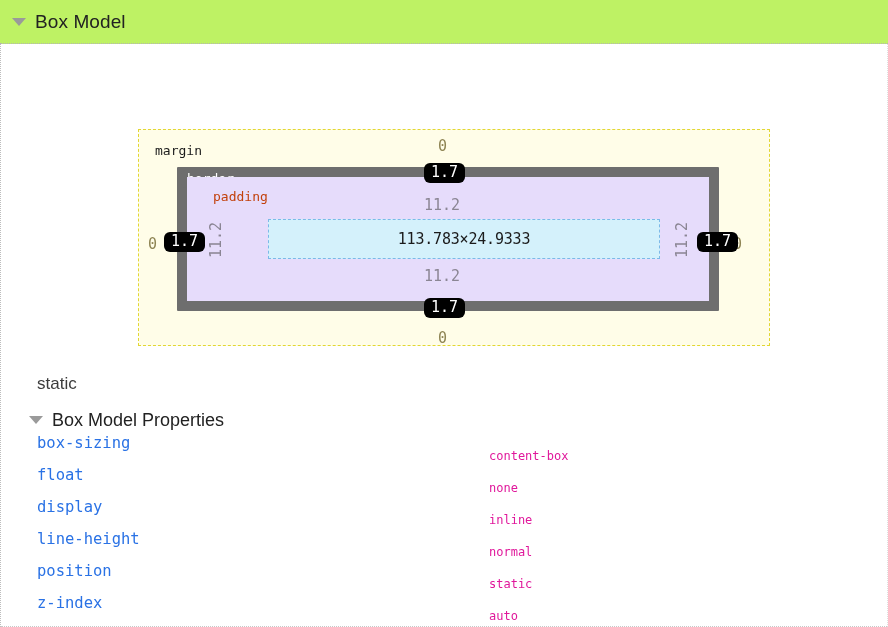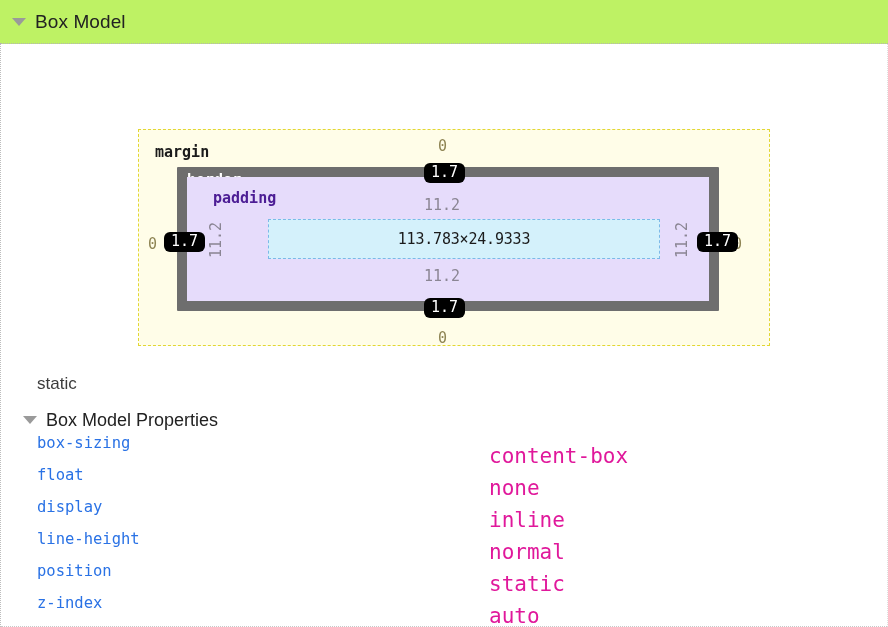--- a/index.html
+++ b/index.html
@@ -103,40 +103,39 @@
     font-family: "DejaVu Sans Mono", monospace;
     font-size: 15px;
     color: #1b1b1b;
     letter-spacing: -0.2px;
   }
 
   
   .region-label {
     position: absolute;
     font-family: "DejaVu Sans Mono", monospace;
-    font-size: 15px;
-    font-weight: bold;
+    font-size: 13px;
   }
   .label-margin {
     left: 16px;
     top: 13px;
     color: #1b1b1b;
   }
   .label-border {
     left: 4px;
     top: 3px;
     color: #ffffff;
     background: #6e6e6e;
     border-radius: 5px;
     padding: 1px 6px 2px 6px;
   }
   .label-padding {
     left: 26px;
     top: 12px;
-    color: #4c1d95;
+    color: #c2410c;
   }
 
   
   .val {
     position: absolute;
     font-family: "DejaVu Sans Mono", monospace;
     font-size: 15px;
     white-space: nowrap;
   }
   .val-margin {
@@ -186,26 +185,26 @@
     box-sizing: border-box;
   }
   .summary-size, .summary-position {
     font-size: 17px;
     color: #3c3c3c;
   }
 
   
   .props-header {
     position: absolute;
-    left: 10px; right: 0;
+    left: 0; right: 0;
     top: 360px;
     height: 32px;
     display: flex;
     align-items: center;
-    padding-left: 12px;
+    padding-left: 28px;
     box-sizing: border-box;
   }
   .props-title {
     font-size: 18px;
     color: #222222;
   }
   .props-list {
     position: absolute;
     left: 0; right: 0;
     top: 383px;
@@ -219,21 +218,21 @@
   }
   .prop-name {
     font-family: "DejaVu Sans Mono", monospace;
     font-size: 15.5px;
     color: #2a72e5;
     width: 452px;
     flex: none;
   }
   .prop-value {
     font-family: "DejaVu Sans Mono", monospace;
-    font-size: 21px;
+    font-size: 12px;
     color: #e0189b;
     margin-top: 25px;
   }
   .bottom-rule {
     position: absolute;
     left: 0; right: 0;
     bottom: 0;
     border-bottom: 1px dotted #c8c8c8;
   }
 </style>

